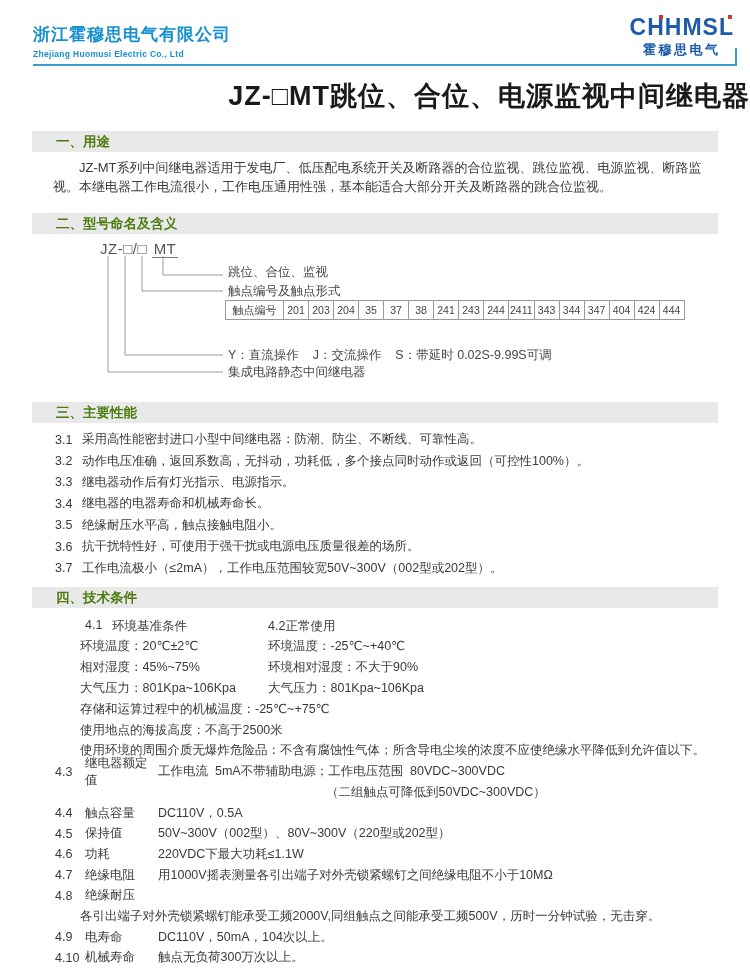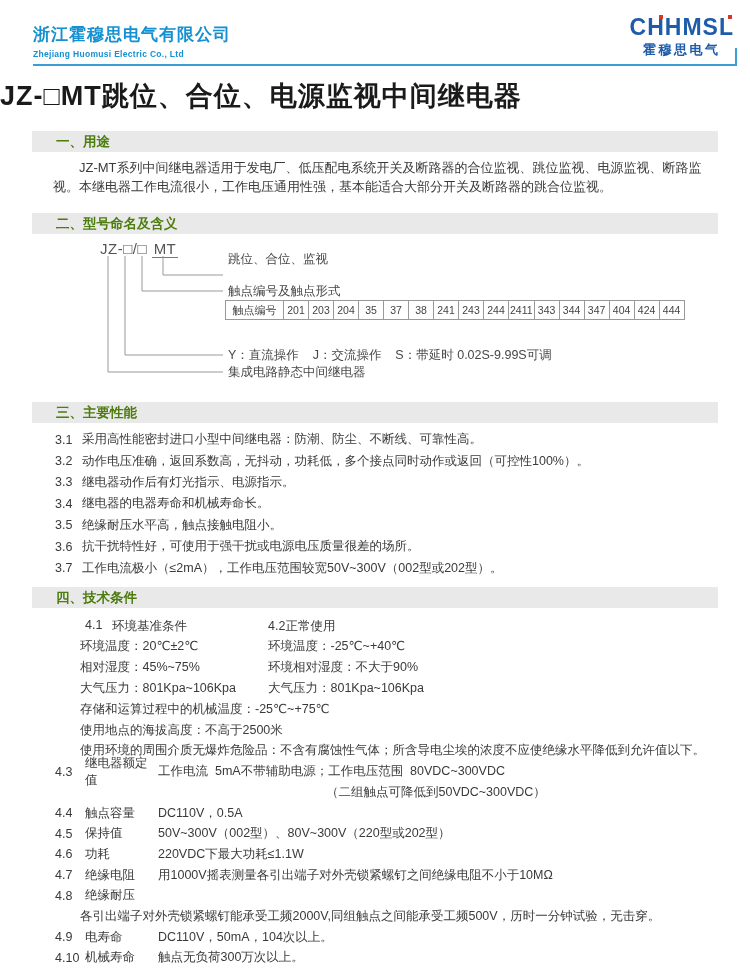--- a/index.html
+++ b/index.html
@@ -16,36 +16,36 @@
   .company-en { font-size:8.5px; font-weight:bold; color:#1590d0; margin-top:3px; letter-spacing:0.3px; }
   .logo { position:absolute; right:16px; top:14px; text-align:center; }
   .logo-text { font-size:23px; font-weight:bold; color:#1e5caa; letter-spacing:1px; position:relative; line-height:26px; display:inline-block; }
   .logo-dot { position:absolute; width:4px; height:4px; background:#d6372b; }
   .logo-dot-1 { left:29px; top:1px; }
   .logo-dot-2 { right:2px; top:1px; }
   .logo-sub { font-size:13px; font-weight:bold; color:#1e5caa; letter-spacing:2.5px; margin-top:1px; }
   .header-rule { position:absolute; left:33px; right:13px; bottom:0; height:2px; background:#3a9fd5; }
   .header-rule-riser { position:absolute; right:0; bottom:0; width:2px; height:18px; background:#3a9fd5; }
   
-  .page-title { margin-top:12px; text-align:left; font-size:27px; font-weight:bold; color:#1a1a1a; letter-spacing:1px; }
+  .page-title { margin-top:12px; text-align:right; font-size:27px; font-weight:bold; color:#1a1a1a; letter-spacing:1px; }
   
   .sec-bar { margin:0 32px; background:#e9e9e9; height:21px; line-height:21px; padding-left:24px; font-size:13.5px; font-weight:bold; color:#4d7c0f; }
   .sec-bar-1 { margin-top:17px; }
   .sec-bar-2 { margin-top:17px; }
   .sec-bar-3 { margin-top:4px; }
   .sec-bar-4 { margin-top:8px; }
   
   .usage-paragraph { margin:6px 32px 0 53px; font-size:13px; line-height:19px; text-indent:2em; color:#3a3a3a; }
   
   .diagram { position:relative; height:158px; margin-top:6px;padding-left:41px; }
   .model-code { position:absolute; left:100px; top:0; font-size:15px; color:#555; letter-spacing:0.5px; }
   .model-suffix { border-bottom:1.5px solid #777; padding:0 2px; }
   .diagram svg { position:absolute; left:0; top:0; }
   .callout { position:absolute; left:228px; font-size:12.5px; color:#474747; line-height:14px; white-space:pre; }
-  .co-mt { top:12px; }
+  .co-mt { top:25px; }
   .co-contact { top:44px; }
   .co-op { top:108px; }
   .co-base { top:125px; }
   .contact-table { position:absolute; left:225px; top:60px; border-collapse:collapse; }
   .contact-table td { border:1px solid #999; height:19px; font-size:10.5px; color:#444; text-align:center; padding:0 1px; }
   .contact-table td.rlabel { width:58px; font-size:11px; }
   .contact-table td.ccell { width:25px; }
   
   .perf-list { margin:6px 32px 0 55px; }
   .perf-item { display:flex; height:21.4px; align-items:center; font-size:12.5px; }

